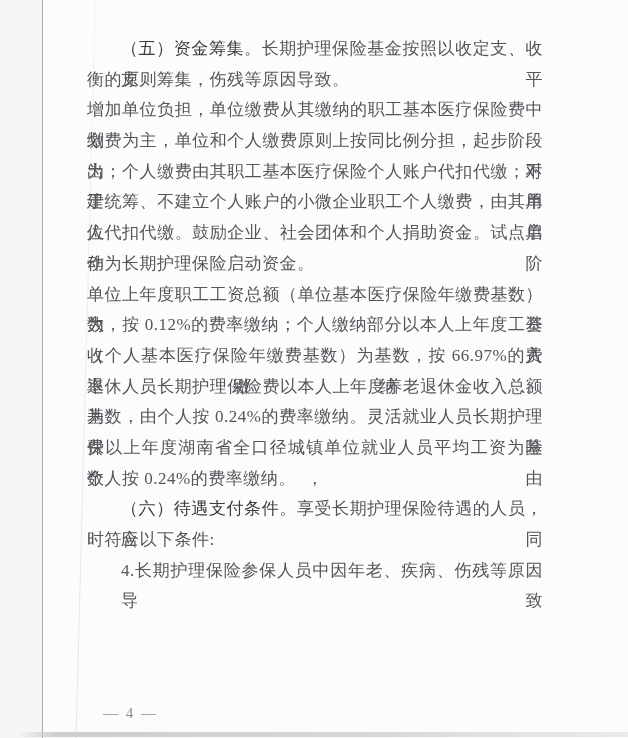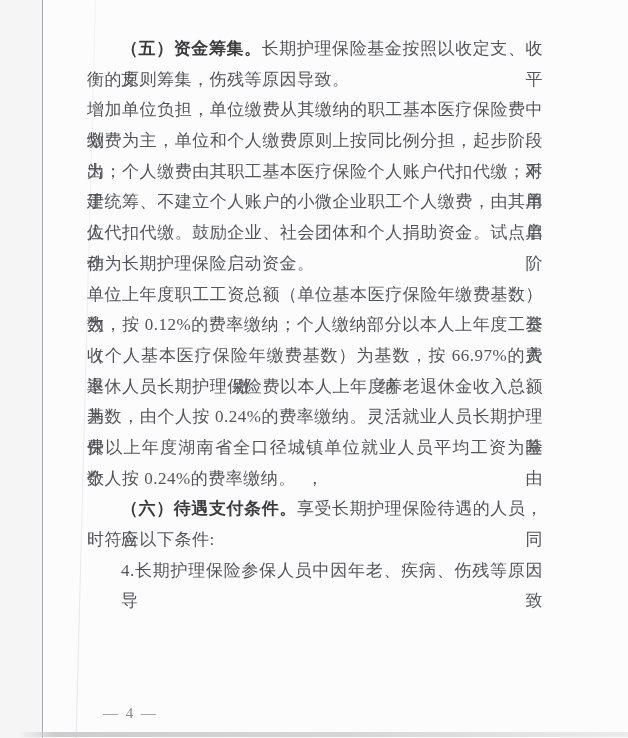--- a/index.html
+++ b/index.html
@@ -64,21 +64,21 @@
     text-align: justify;
     text-align-last: justify;
   }
   .line.nofill {
     text-align: left;
   }
   .line.indent {
     padding-left: 34px;
   }
   .lead {
-    font-weight: 700;
+    font-weight: 400;
     color: #3b3b3e;
     margin-top: 17px;
   }
   .footer {
     position: absolute;
     left: 103px;
     top: 703px;
     font-size: 15px;
     line-height: 20px;
     color: #8a8a8e;

